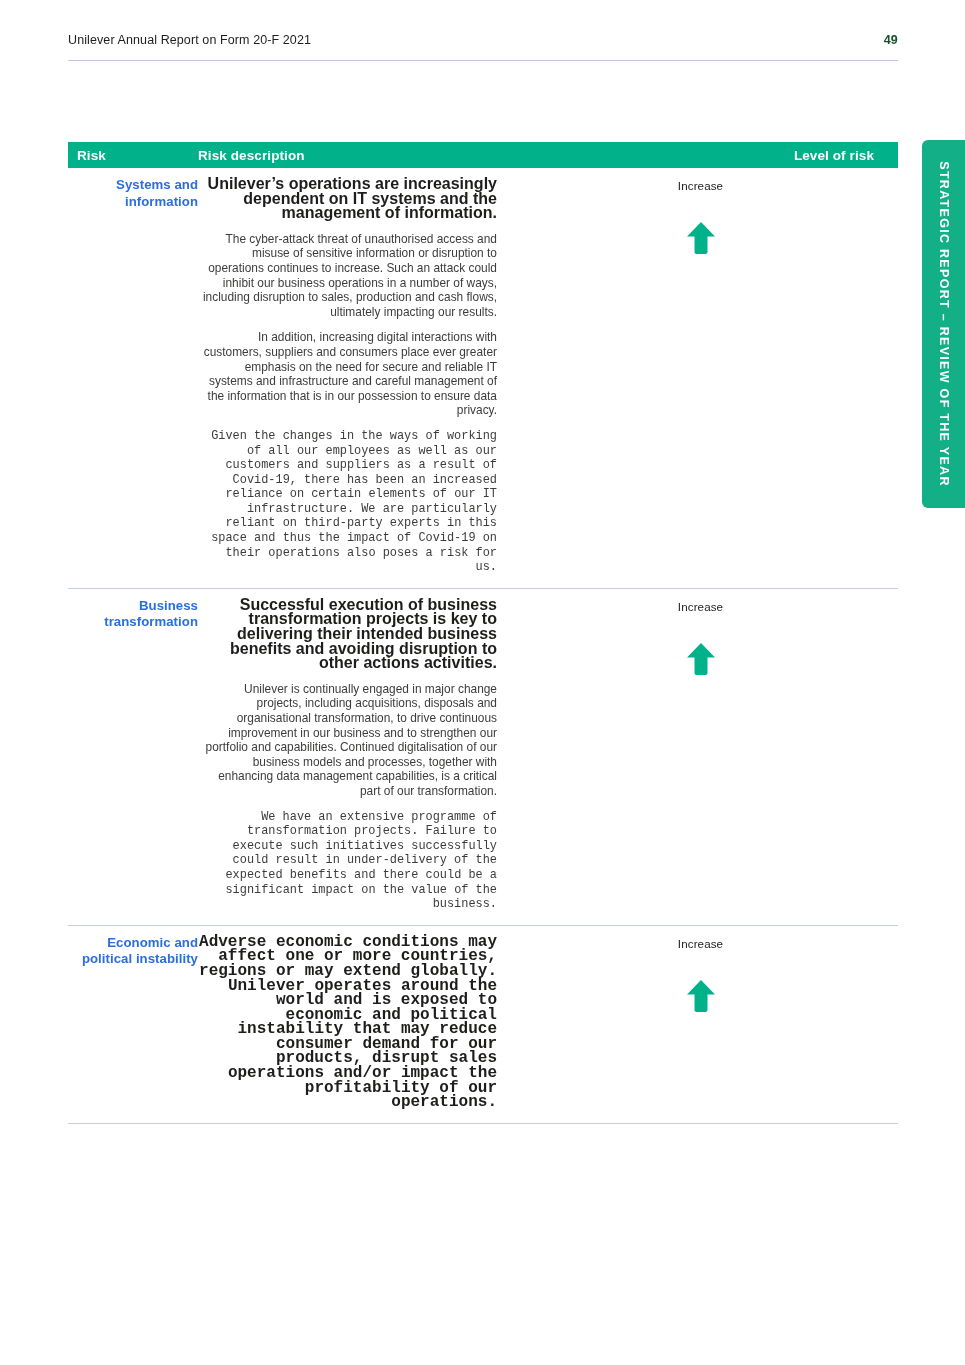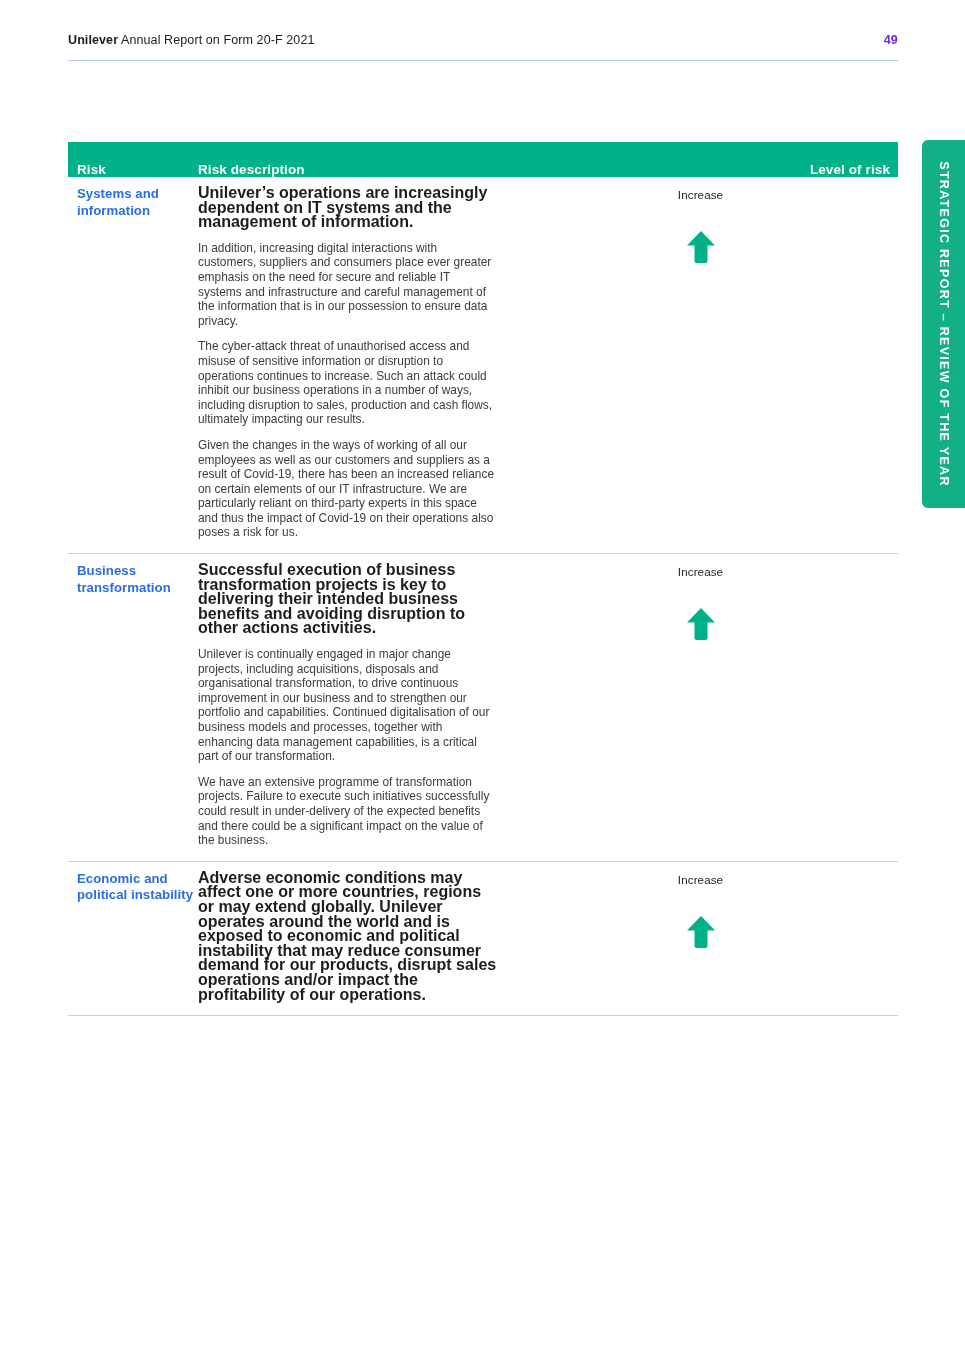--- a/index.html
+++ b/index.html
@@ -29,29 +29,29 @@
   .header-title {
     position: absolute;
     left: 0;
     top: 0;
     font-size: 12.5px;
     color: #1d1d1b;
     letter-spacing: 0.1px;
     white-space: nowrap;
   }
   .header-title b {
-    font-weight: bold;
+    font-weight: normal;
   }
   .header-page-number {
     position: absolute;
     right: 0;
     top: 0;
     font-size: 12.5px;
     font-weight: bold;
-    color: #6d28d9;
+    color: #14532d;
     letter-spacing: 0.2px;
   }
 
   
   .side-tab {
     position: absolute;
     left: 922px;
     top: 140px;
     width: 43px;
     height: 368px;
@@ -75,41 +75,42 @@
 
   
   .risk-table {
     position: absolute;
     left: 68px;
     top: 142px;
     width: 830px;
   }
   .table-header {
     display: flex;
-    align-items: flex-end;
+    align-items: center;
     background: #00b189;
-    height: 35px;
-    padding: 0 8px 0 9px;
+    height: 26px;
+    padding: 0 24px 0 9px;
     box-sizing: border-box;
   }
   .th {
     color: #ffffff;
     font-size: 13.5px;
     font-weight: bold;
     letter-spacing: 0.1px;
   }
   .th-risk { width: 121px; flex: 0 0 121px; }
   .th-desc { flex: 1 1 auto; }
   .th-level { flex: 0 0 auto; text-align: right; }
 
   .risk-row {
     display: flex;
     border-bottom: 1.3px solid #c3cfe6;
     padding: 9px 0 13px 0;
     box-sizing: border-box;
+    text-align: right;
   }
   .col-risk {
     flex: 0 0 130px;
     width: 130px;
     padding-left: 9px;
     box-sizing: border-box;
   }
   .risk-name {
     color: #2a6ee0;
     font-size: 13.2px;
@@ -131,21 +132,21 @@
     margin: 0 0 11px 0;
     letter-spacing: 0.01px;
   }
   .desc-para {
     font-size: 11.9px;
     color: #3c3c3b;
     line-height: 14.6px;
     margin: 0 0 11px 0;
     letter-spacing: 0.01px;
   }
-  .desc-para:last-child, .desc-lead:last-child { margin-bottom: 0; }
+  .desc-para:last-child, .desc-lead:last-child { margin-bottom: 0; font-family: Liberation Mono, monospace; }
 
   .col-level {
     flex: 1 1 auto;
     display: flex;
     flex-direction: column;
     align-items: center;
     padding-top: 2px;
     gap: 20px;
   }
   .level-label {
@@ -181,22 +182,22 @@
     <div class="th th-desc">Risk description</div>
     <div class="th th-level">Level of risk</div>
   </div>
 
   <div class="risk-row">
     <div class="col-risk">
       <div class="risk-name">Systems and information</div>
     </div>
     <div class="col-desc">
       <p class="desc-lead">Unilever’s operations are increasingly dependent on IT systems and the management of information.</p>
+      <p class="desc-para">The cyber-attack threat of unauthorised access and misuse of sensitive information or disruption to operations continues to increase. Such an attack could inhibit our business operations in a number of ways, including disruption to sales, production and cash flows, ultimately impacting our results.</p>
       <p class="desc-para">In addition, increasing digital interactions with customers, suppliers and consumers place ever greater emphasis on the need for secure and reliable IT systems and infrastructure and careful management of the information that is in our possession to ensure data privacy.</p>
-      <p class="desc-para">The cyber-attack threat of unauthorised access and misuse of sensitive information or disruption to operations continues to increase. Such an attack could inhibit our business operations in a number of ways, including disruption to sales, production and cash flows, ultimately impacting our results.</p>
       <p class="desc-para">Given the changes in the ways of working of all our employees as well as our customers and suppliers as a result of Covid-19, there has been an increased reliance on certain elements of our IT infrastructure. We are particularly reliant on third-party experts in this space and thus the impact of Covid-19 on their operations also poses a risk for us.</p>
     </div>
     <div class="col-level">
       <div class="level-label">Increase</div>
       <svg class="level-arrow" viewBox="0 0 30 34">
         <path d="M15 1 L29 15.5 L21.5 15.5 L21.5 31 Q21.5 33 19.5 33 L10.5 33 Q8.5 33 8.5 31 L8.5 15.5 L1 15.5 Z" fill="#00b189"></path>
       </svg>
     </div>
   </div>
 

